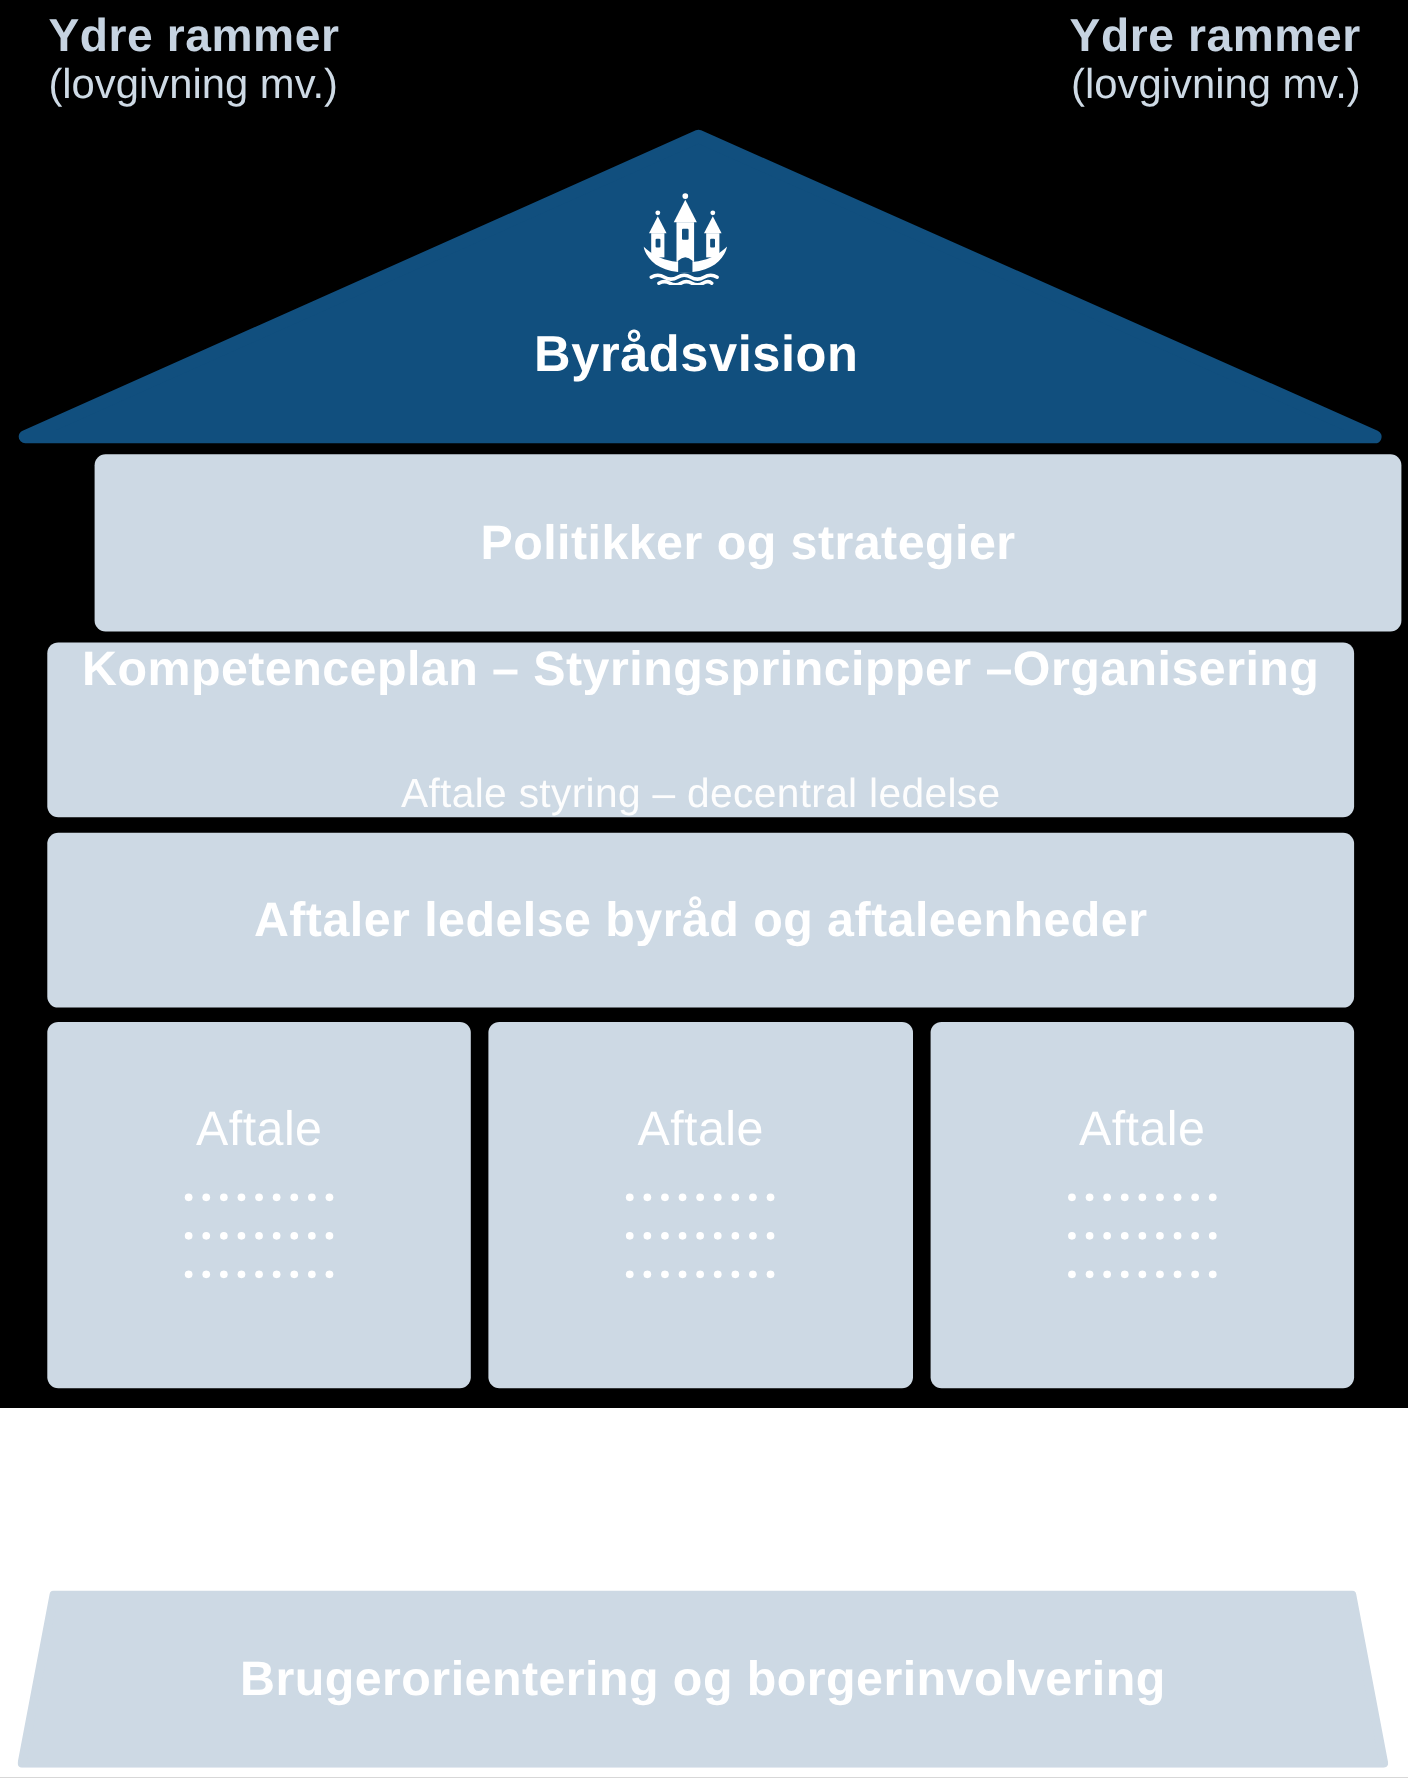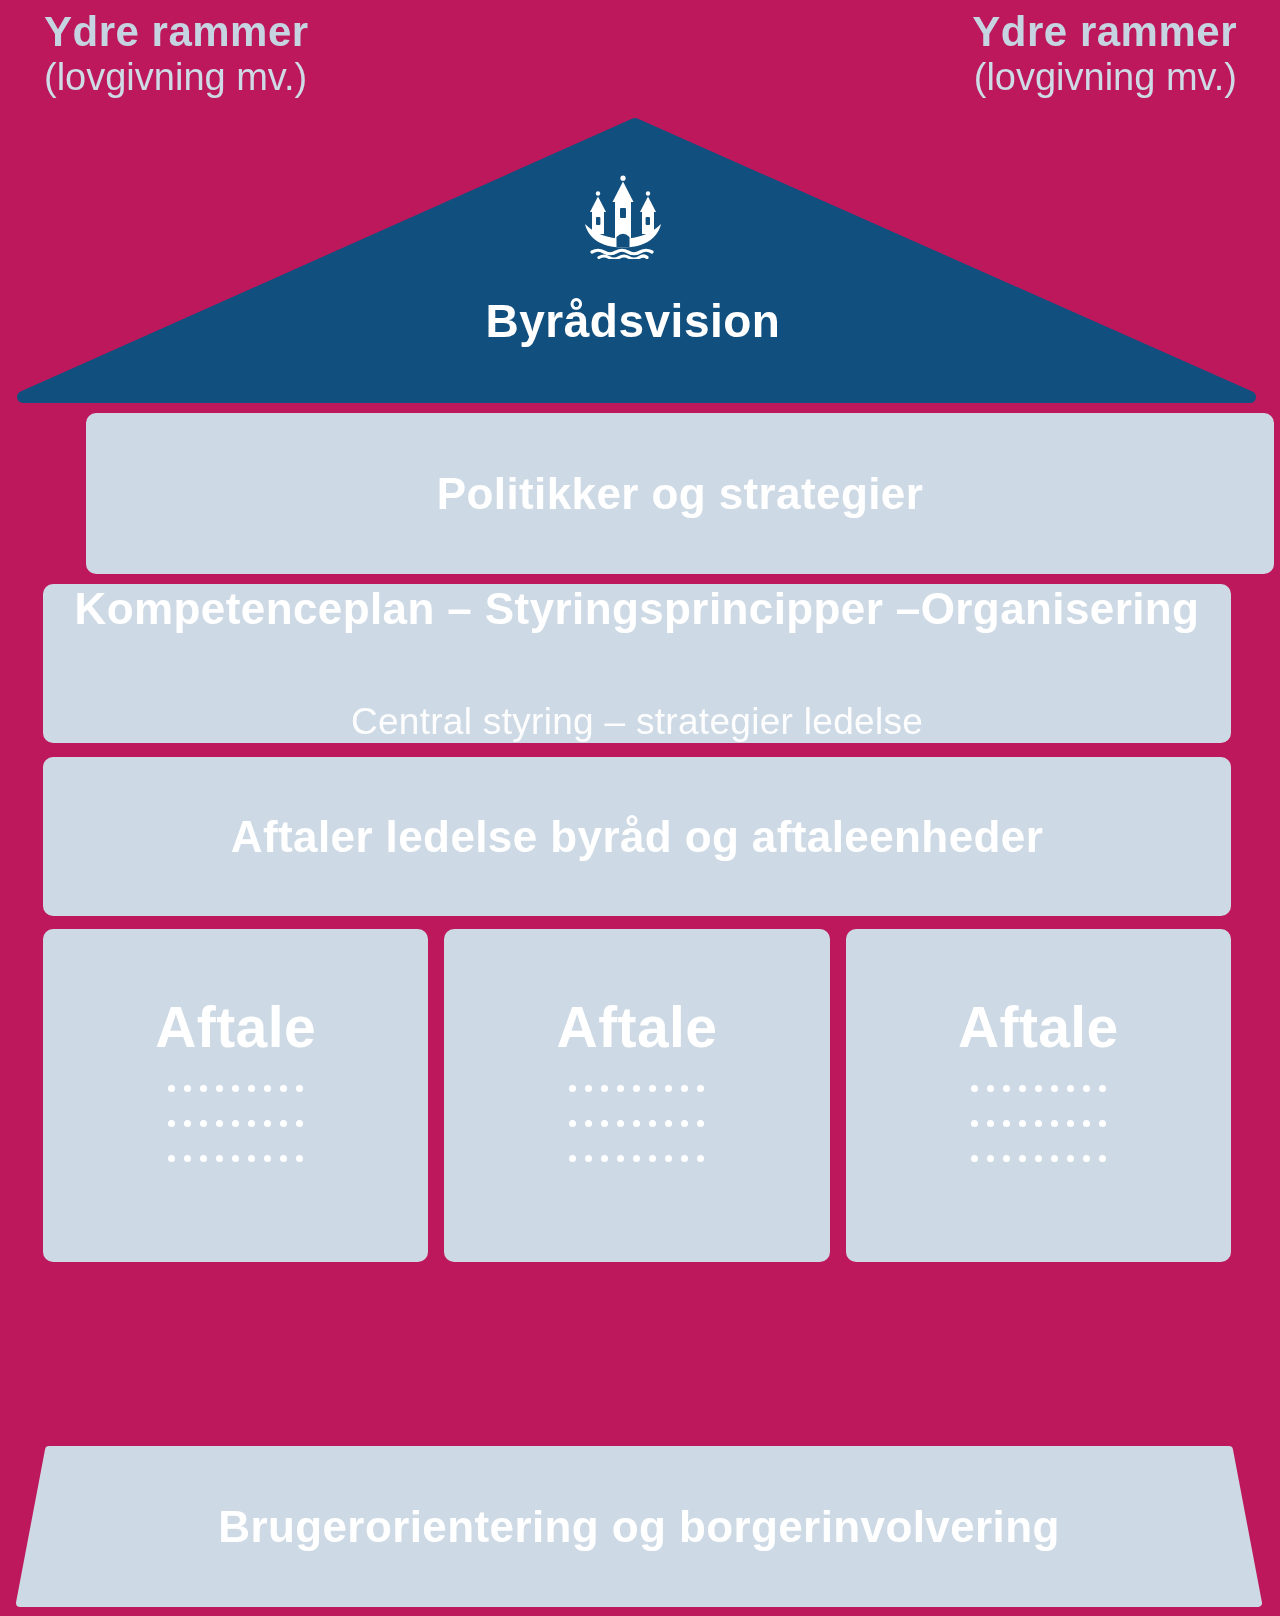--- a/index.html
+++ b/index.html
@@ -9,21 +9,21 @@
     --corner-subtitle:#CEDAE5;
     --text-white:#FFFFFF;
   }
   *{margin:0;padding:0;box-sizing:border-box;}
   html,body{background:#fff;}
   body{
     width:1280px;height:1616px;
     font-family:"Liberation Sans","DejaVu Sans",sans-serif;
     position:relative;overflow:hidden;
   }
-  .stage{position:relative;width:1280px;height:1616px;background:#be185d;padding-left:28px;}
+  .stage{position:relative;width:1280px;height:1280px;background:#000000;padding-left:28px;}
 
   
   .corner{position:absolute;top:8px;}
   .corner-left{left:44px;text-align:left;}
   .corner-right{right:43px;text-align:right;}
   .corner-title{
     font-size:42px;font-weight:700;color:var(--corner-title);
     line-height:1.12;letter-spacing:.5px;
   }
   .corner-sub{
@@ -61,21 +61,21 @@
   
   .aftale-row{
     position:absolute;left:43px;top:929px;width:1188px;height:333px;
     display:flex;gap:16px;
   }
   .aftale-box{
     flex:1;background:var(--box-light);border-radius:10px;
     display:flex;flex-direction:column;align-items:center;
     padding-top:72px;color:var(--text-white);
   }
-  .aftale-title{font-size:57px;font-weight:700;letter-spacing:.4px;line-height:52px;}
+  .aftale-title{font-size:44px;font-weight:400;letter-spacing:.4px;line-height:52px;}
   .dots{margin-top:32px;display:flex;flex-direction:column;gap:28px;}
   .dot-row{display:flex;gap:9px;}
   .dot{width:7px;height:7px;border-radius:50%;background:#fff;display:block;}
 
   
   .foundation-svg{position:absolute;left:16px;top:1446px;width:1246px;height:161px;display:block;}
   .foundation-shape{fill:var(--box-light);stroke:var(--box-light);stroke-width:8;stroke-linejoin:round;}
   .foundation-label{
     position:absolute;left:16px;top:1446px;width:1246px;height:161px;
     display:flex;align-items:center;justify-content:center;
@@ -126,21 +126,21 @@
   </svg>
 
   <div class="roof-label">Byrådsvision</div>
 
   <div class="row row1">
     <span class="row-title">Politikker og strategier</span>
   </div>
 
   <div class="row row2">
     <span class="row-title">Kompetenceplan – Styringsprincipper –Organisering</span>
-    <span class="row-sub">Central styring – strategier ledelse</span>
+    <span class="row-sub">Aftale styring – decentral ledelse</span>
   </div>
 
   <div class="row row3">
     <span class="row-title">Aftaler ledelse byråd og aftaleenheder</span>
   </div>
 
   <div class="aftale-row">
     <div class="aftale-box">
       <div class="aftale-title">Aftale</div>
       <div class="dots">

